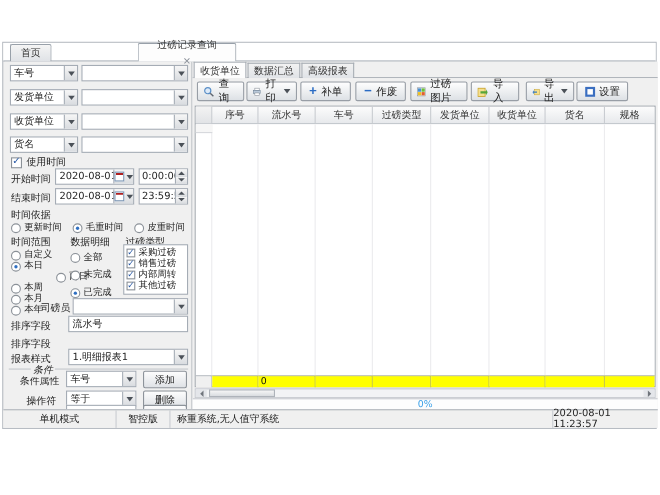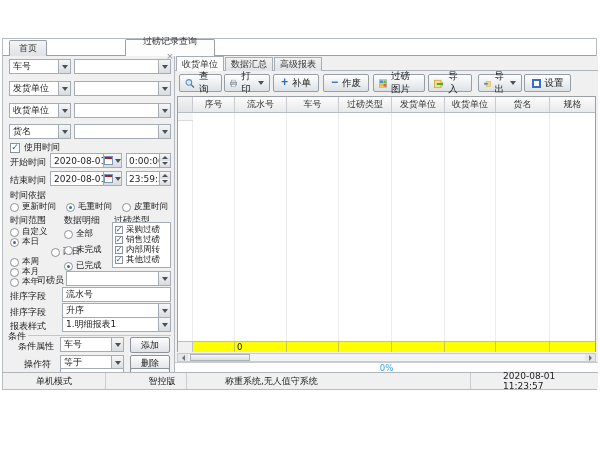--- a/index.html
+++ b/index.html
@@ -54,21 +54,21 @@
   .grid-footer .fc { background:#ffff00; border-right:1px solid #c9c94a; border-top:1px solid #b7bcc2; display:flex; align-items:center; padding-left:2px; color:#111; font-size:8.5px; }
   .grid-footer .fc.ind { background:#f0f0f0; border-right:1px solid #c0c3c8; }
   .hscroll { position:absolute; left:2px; top:297px; width:419px; height:9px; background:#f2f3f5; border:1px solid #c7cad0; }
   .hs-arrow { position:absolute; top:0; width:10px; height:7px; background:#e4e6ea; display:flex; align-items:center; justify-content:center; }
   .hs-thumb { position:absolute; left:12px; top:0; width:60px; height:7px; background:linear-gradient(#f6f6f6,#d9dce0); border:1px solid #aeb3ba; }
   .tri-left { width:0; height:0; border-top:3px solid transparent; border-bottom:3px solid transparent; border-right:3px solid #70757c; }
   .tri-right { width:0; height:0; border-top:3px solid transparent; border-bottom:3px solid transparent; border-left:3px solid #70757c; }
   .progressrow { position:absolute; left:0; top:306px; width:423px; height:10px; background:#fdfdfd; border-top:1px solid #c7cad0; display:flex; align-items:center; justify-content:center; color:#3aa0e8; font-size:8.5px; }
 
   
-  .statusbar { position:absolute; left:0; top:333px; width:595px; height:17px; background:#f0f0f0; border-top:1px solid #b0b5bb; display:flex; align-items:center; color:#222;gap:32px; }
+  .statusbar { position:absolute; left:0; top:333px; width:595px; height:17px; background:#f0f0f0; border-top:1px solid #b0b5bb; display:flex; align-items:center; color:#222; }
   .sb-seg { height:100%; display:flex; align-items:center; border-right:1px solid #c9ccd1; }
   .sb-mode { width:103px; justify-content:center; }
   .sb-edition { width:49px; justify-content:center; }
   .sb-system { flex:1; padding-left:6px; }
   .sb-time { width:95px; justify-content:flex-end; padding-right:5px; border-right:none; }
 
   
   .svgicon { display:inline-block; }
 </style>
 </head>
@@ -268,36 +268,30 @@
             <span class="tri-down"></span>
           </span>
     </div>
 
     <span class="lbl" style="left:6px; top:234px;">排序字段</span>
     <div class="textbox" style="left:58px; top:231px; width:109px;">
       <span>流水号</span>
     </div>
 
     <span class="lbl" style="left:6px; top:250px;">排序字段</span>
-    <div class="combo" style="left:58px; top:247px; width:109px;">
-      <span>升序</span>
-      <span class="arrowbox">
-            <span class="tri-down"></span>
-          </span>
-    </div>
 
     <span class="lbl" style="left:6px; top:264px;">报表样式</span>
     <div class="combo" style="left:58px; top:261px; width:109px;">
       <span>1.明细报表1</span>
       <span class="arrowbox">
             <span class="tri-down"></span>
           </span>
     </div>
 
-    <span class="lbl" style="left:2px; top:274px; background:#f0f0f0; padding:0 2px; z-index:2;">条件</span>
+    <span class="lbl" style="left:24px; top:274px; background:#f0f0f0; padding:0 2px; z-index:2;font-style:italic;">条件</span>
     <div class="groupline" style="left:4px; top:279px; width:163px;"></div>
 
     <span class="lbl" style="left:14px; top:284px;">条件属性</span>
     <div class="combo" style="left:56px; top:281px; width:64px;">
       <span>车号</span>
       <span class="arrowbox">
             <span class="tri-down"></span>
           </span>
     </div>
     <div class="win-btn" style="left:126px; top:281px; width:40px;">

